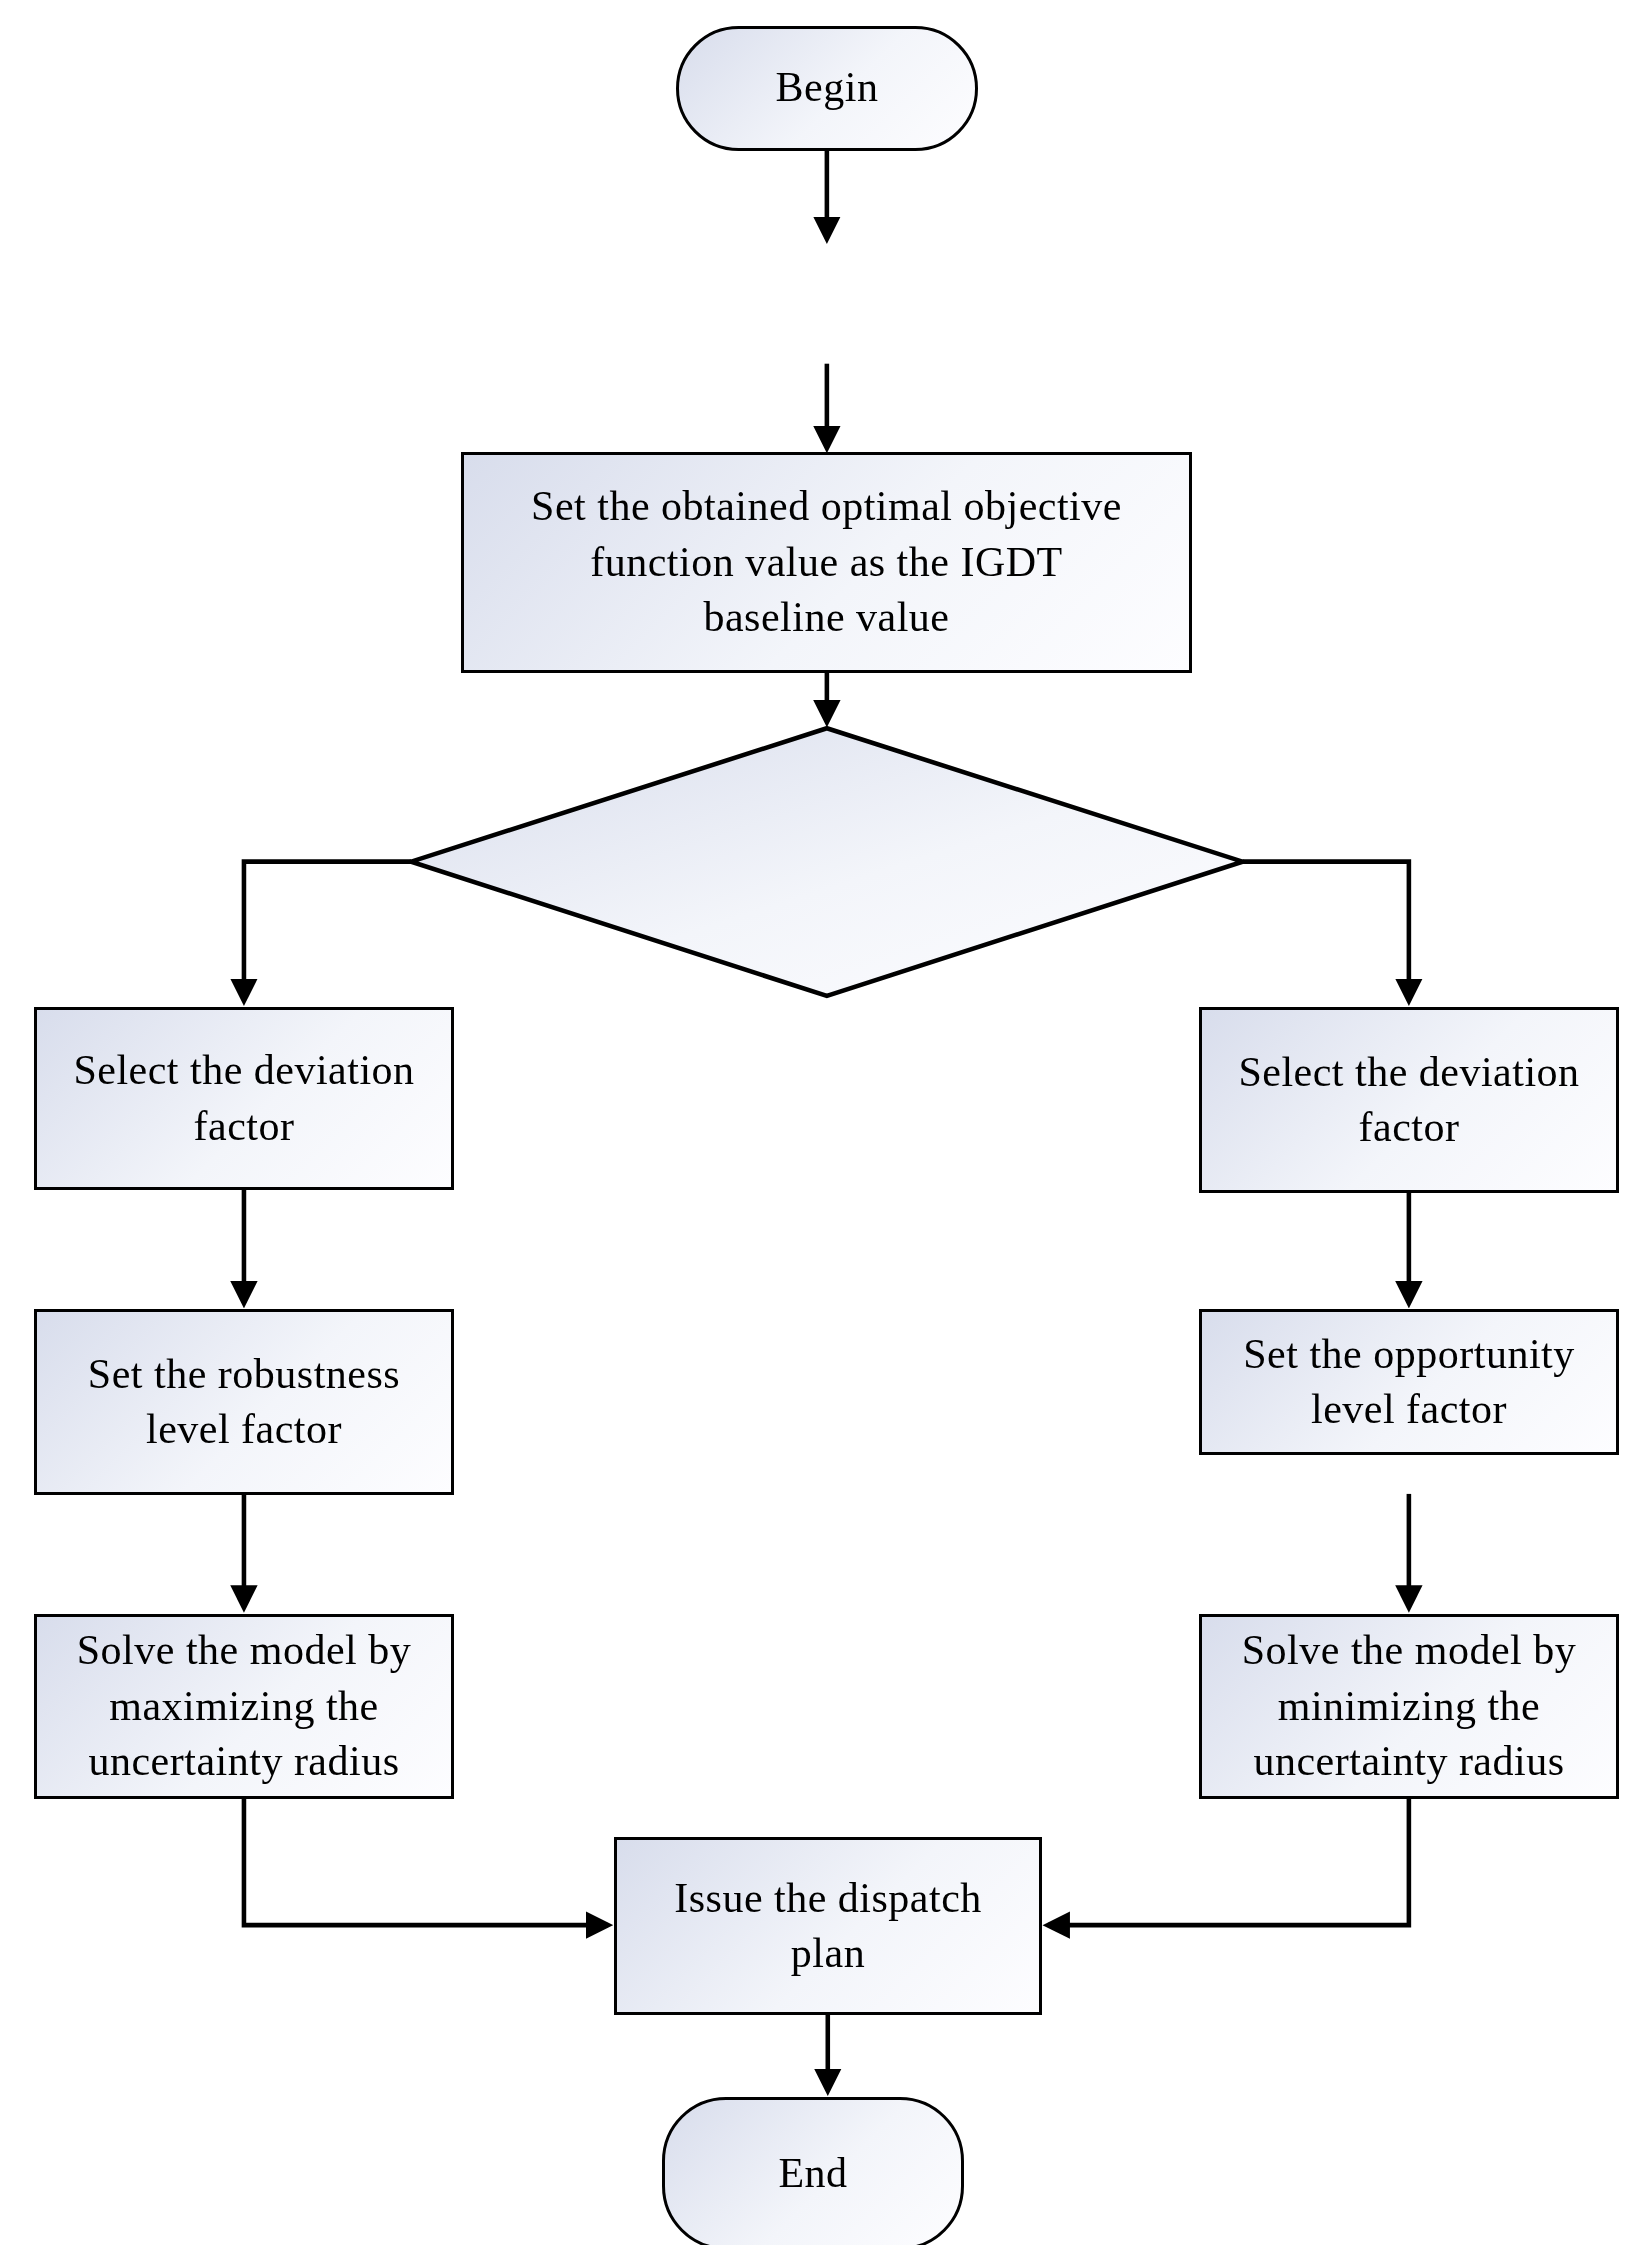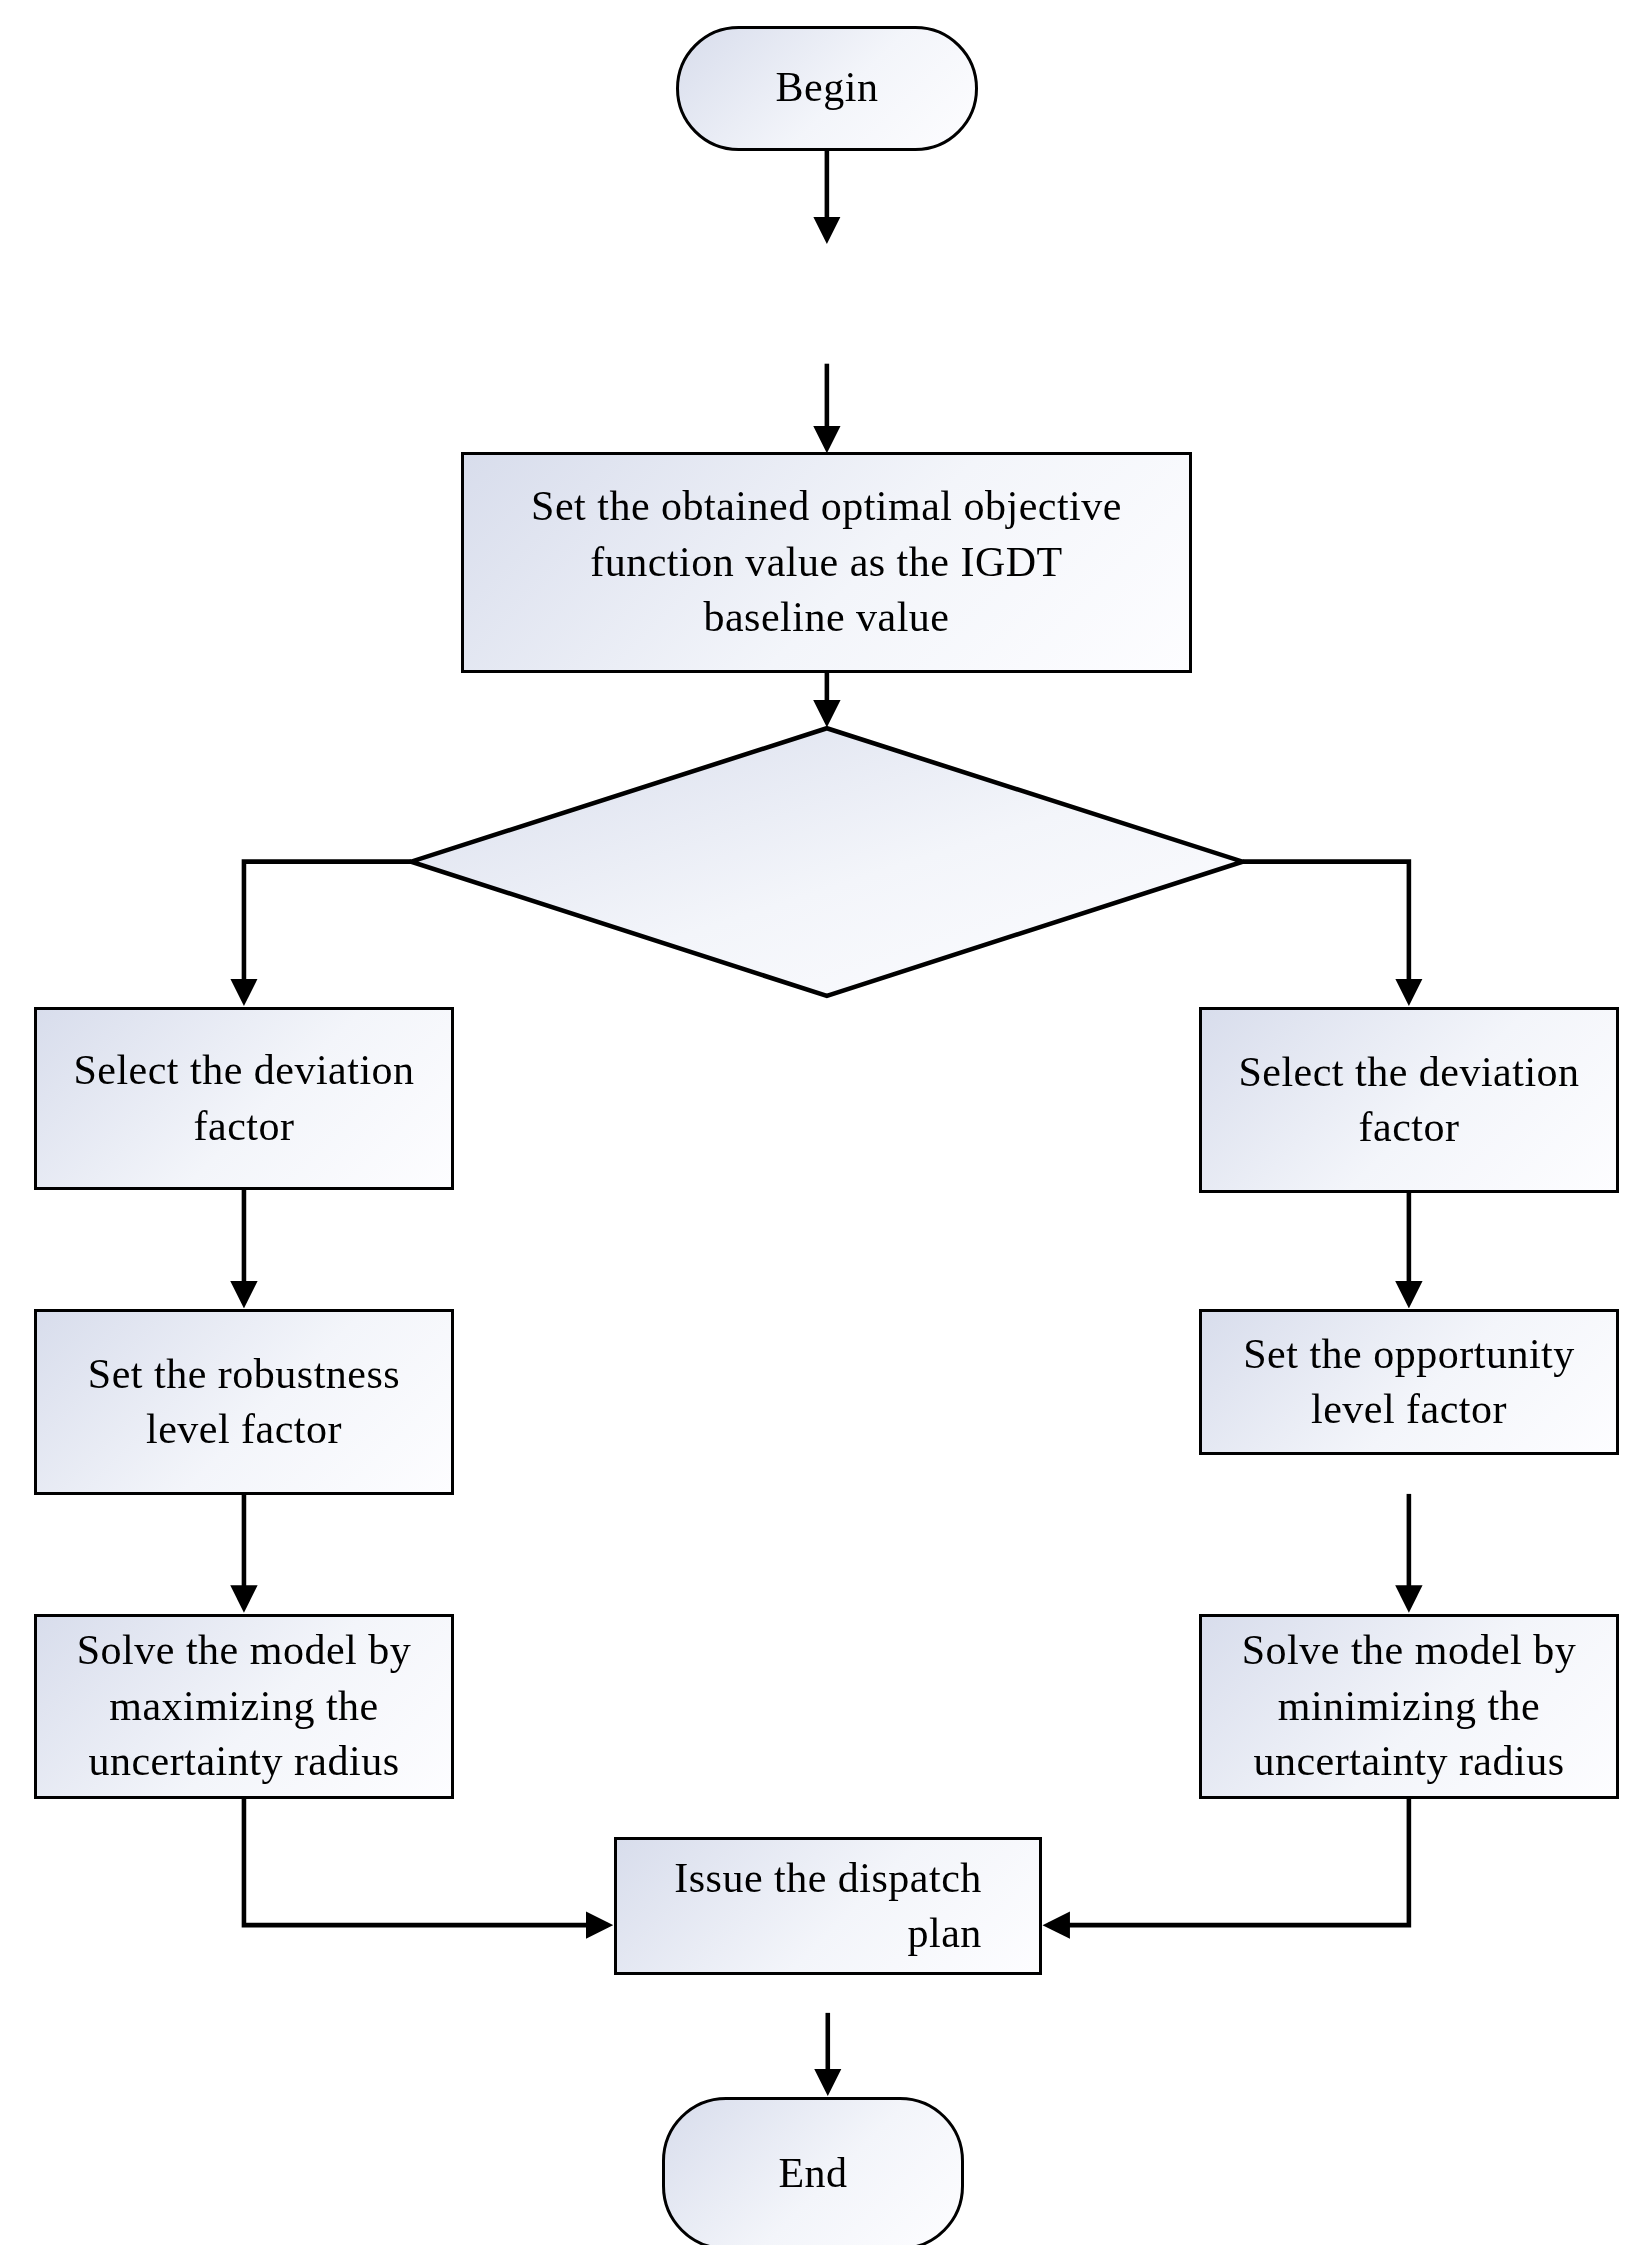--- a/index.html
+++ b/index.html
@@ -88,19 +88,19 @@
   <div class="node" style="left:1199px; top:1007px; width:420px; height:186px;">Select the deviation
 factor</div>
 
   <div class="node" style="left:1199px; top:1309px; width:420px; height:146px;">Set the opportunity
 level factor</div>
 
   <div class="node" style="left:1199px; top:1614px; width:420px; height:185px;">Solve the model by
 minimizing the
 uncertainty radius</div>
 
-  <div class="node" style="left:614px; top:1837px; width:428px; height:138px;text-align:right;">Issue the dispatch
+  <div class="node" style="left:614px; top:1837px; width:428px; height:178px;">Issue the dispatch
 plan</div>
 
   <div class="node terminator" style="left:662px; top:2097px; width:302px; height:153px;">End</div>
 
 </div>
 
 
 </body></html>

